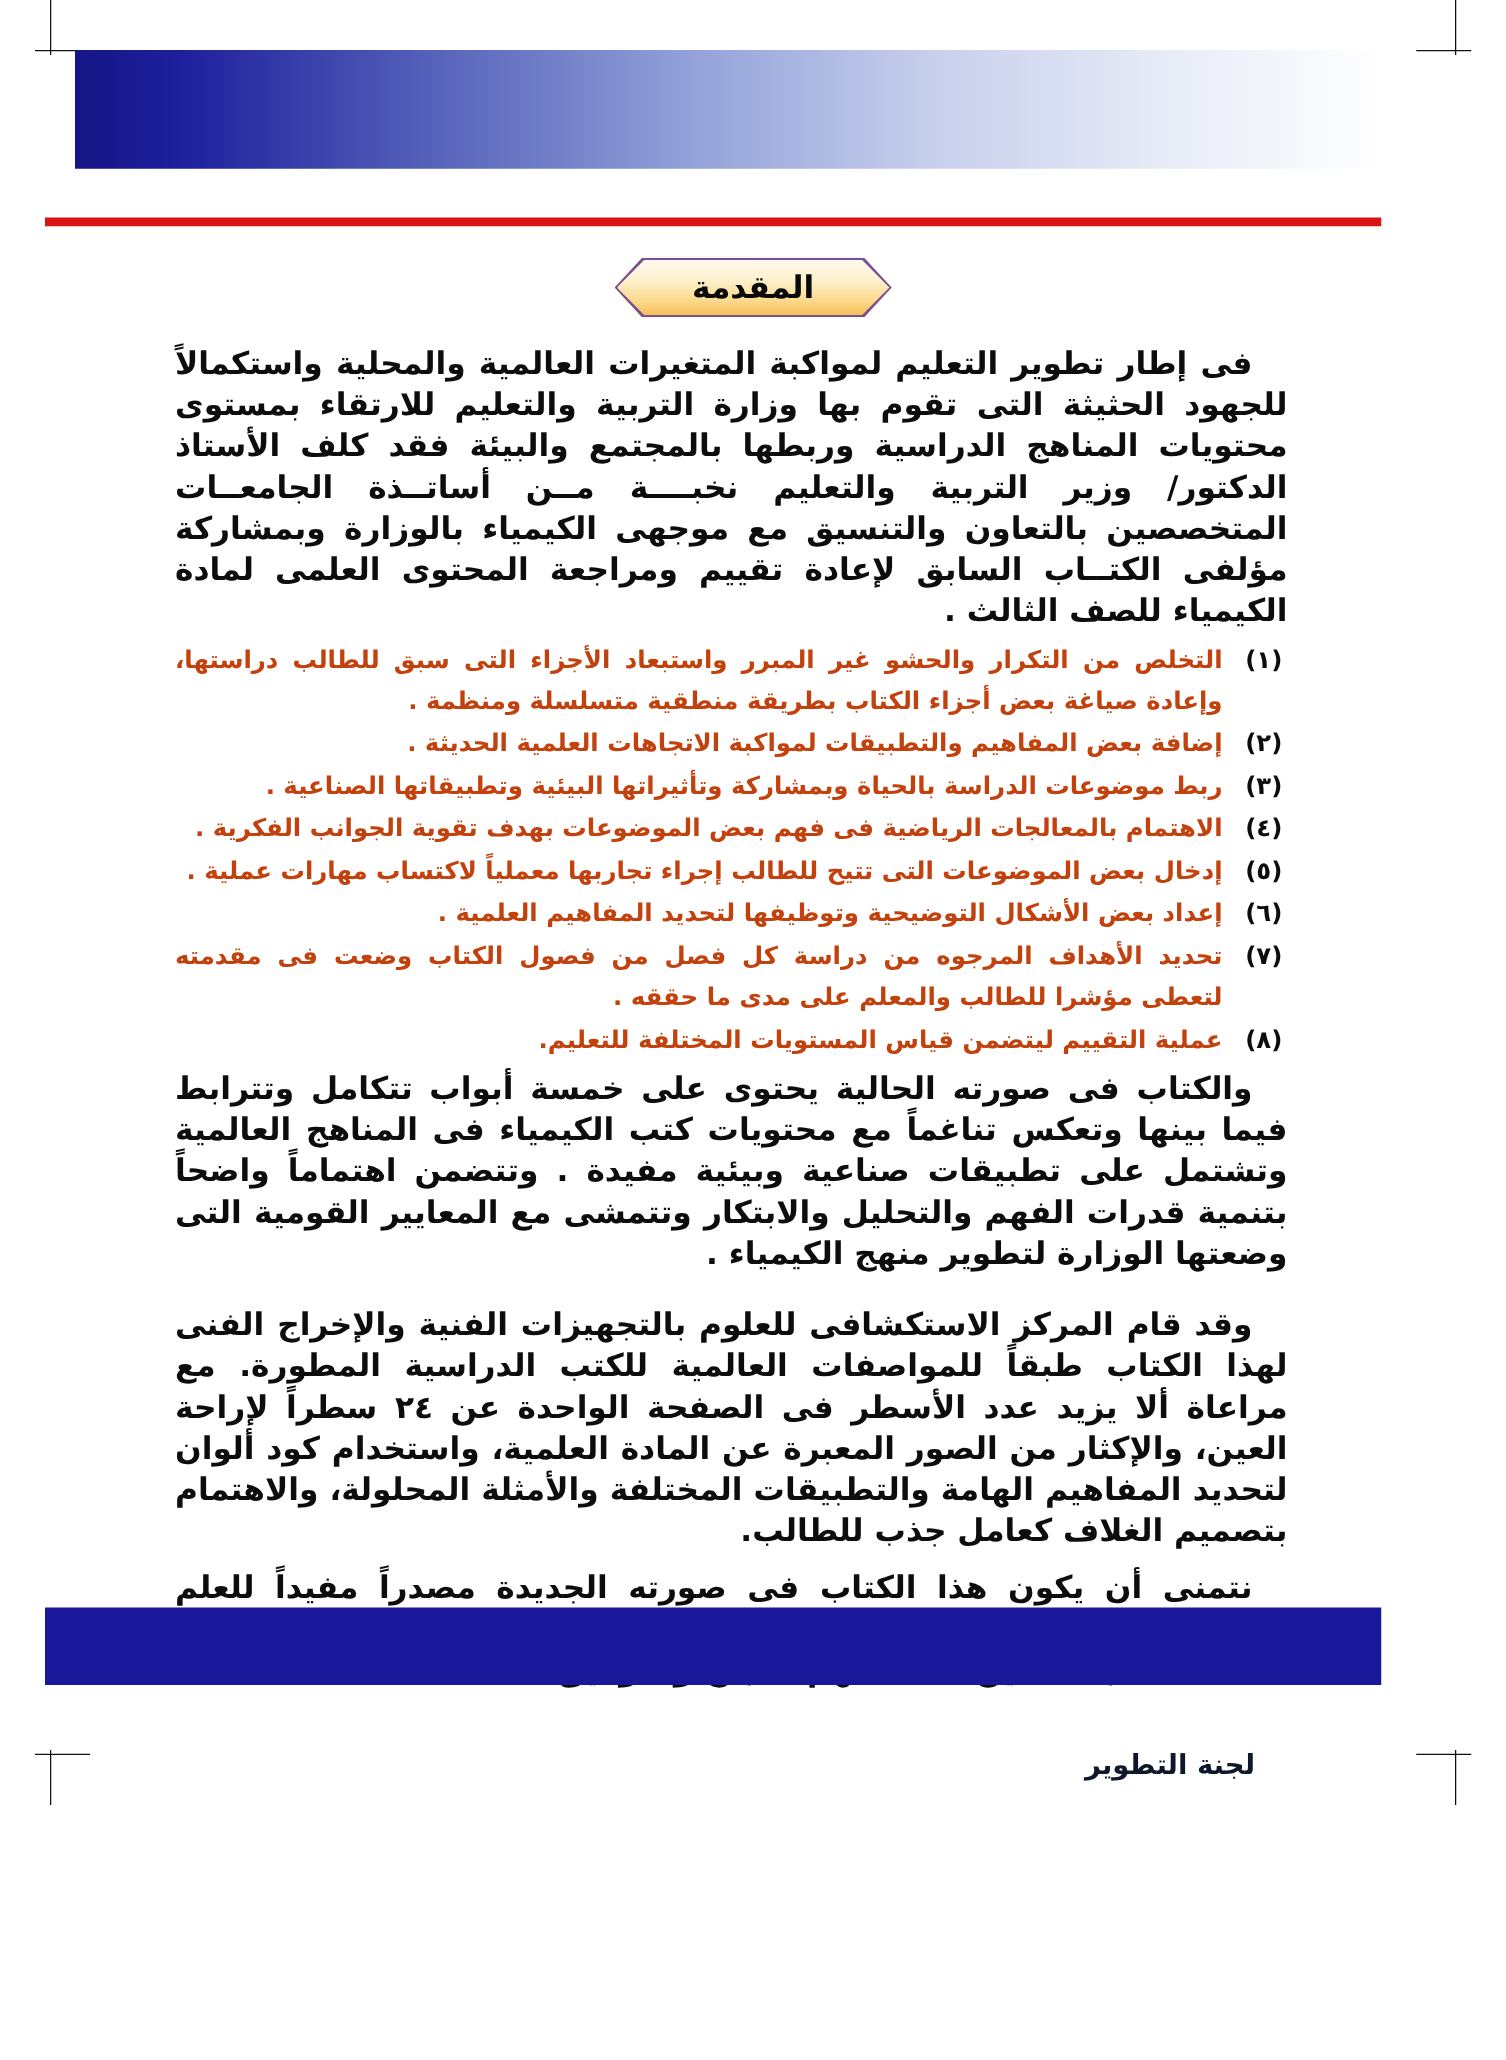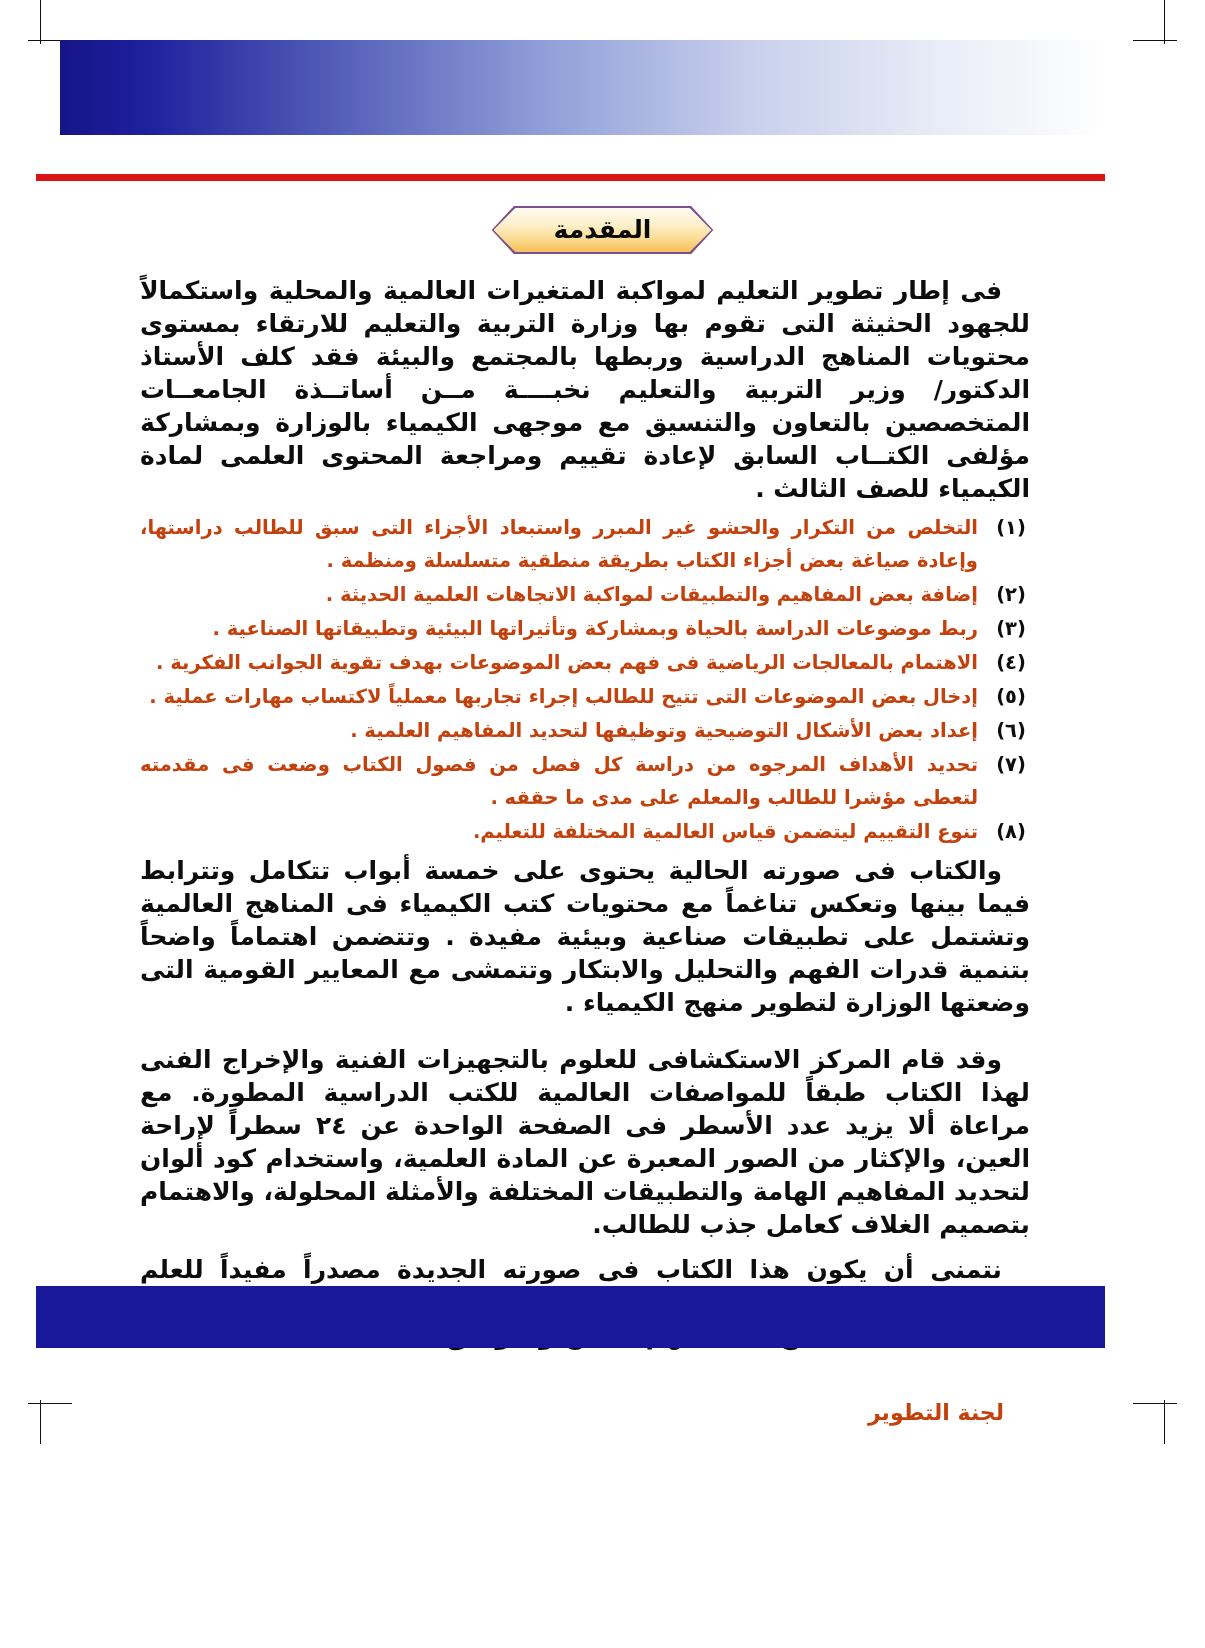--- a/index.html
+++ b/index.html
@@ -184,21 +184,21 @@
 
   .gap-sm { height: 10px; }
   .gap-md { height: 22px; }
 
   .signature {
     margin-top: 44px;
     font-size: 22px;
     font-weight: bold;
     text-align: right;
     padding-right: 26px;
-    color: #c2410c;
+    color: #0f172a;
     line-height: 34px;
   }
 </style>
 </head>
 <body>
 
 <div class="page">
 
   <div class="crop crop-tl">
       <div class="v"></div>
@@ -258,21 +258,21 @@
       <li>
         <span class="item-num">(٦)</span>
         <span class="item-text">إعداد بعض الأشكال التوضيحية وتوظيفها لتحديد المفاهيم العلمية .</span>
       </li>
       <li>
         <span class="item-num">(٧)</span>
         <span class="item-text">تحديد الأهداف المرجوه من دراسة كل فصل من فصول الكتاب وضعت فى مقدمته لتعطى مؤشرا للطالب والمعلم على مدى ما حققه .</span>
       </li>
       <li>
         <span class="item-num">(٨)</span>
-        <span class="item-text">تنوع التقييم ليتضمن قياس العالمية المختلفة للتعليم.</span>
+        <span class="item-text">عملية التقييم ليتضمن قياس المستويات المختلفة للتعليم.</span>
       </li>
     </ol>
 
     <p class="para lead">والكتاب فى صورته الحالية يحتوى على خمسة أبواب تتكامل وتترابط فيما بينها وتعكس تناغماً مع محتويات كتب الكيمياء فى المناهج العالمية وتشتمل على تطبيقات صناعية وبيئية مفيدة . وتتضمن اهتماماً واضحاً بتنمية قدرات الفهم والتحليل والابتكار وتتمشى مع المعايير القومية التى وضعتها الوزارة لتطوير منهج الكيمياء .</p>
 
     <div class="gap-md"></div>
 
     <p class="para lead">وقد قام المركز الاستكشافى للعلوم بالتجهيزات الفنية والإخراج الفنى لهذا الكتاب طبقاً للمواصفات العالمية للكتب الدراسية المطورة. مع مراعاة ألا يزيد عدد الأسطر فى الصفحة الواحدة عن ٢٤ سطراً لإراحة العين، والإكثار من الصور المعبرة عن المادة العلمية، واستخدام كود ألوان لتحديد المفاهيم الهامة والتطبيقات المختلفة والأمثلة المحلولة، والاهتمام بتصميم الغلاف كعامل جذب للطالب.</p>
 
     <div class="gap-sm"></div>

